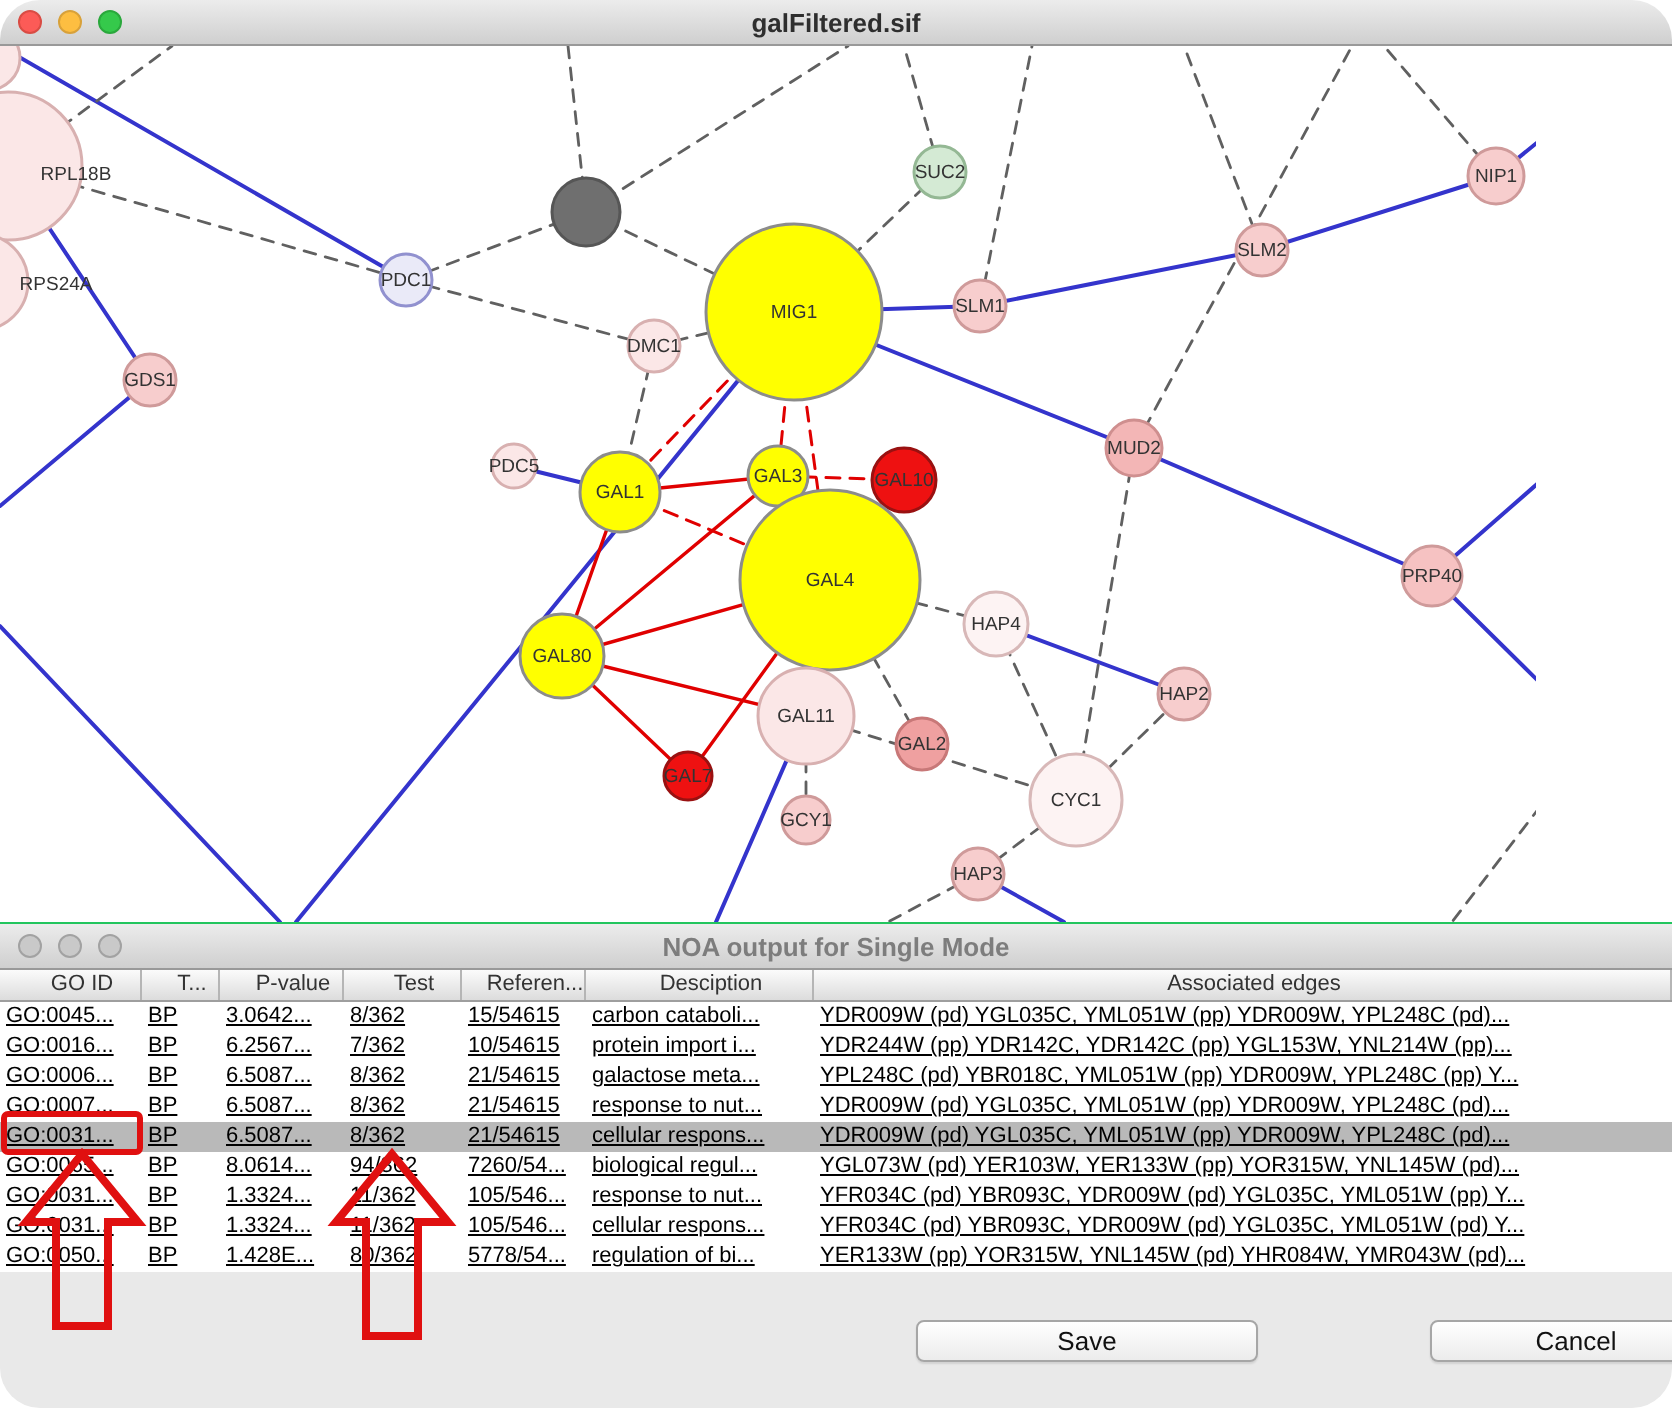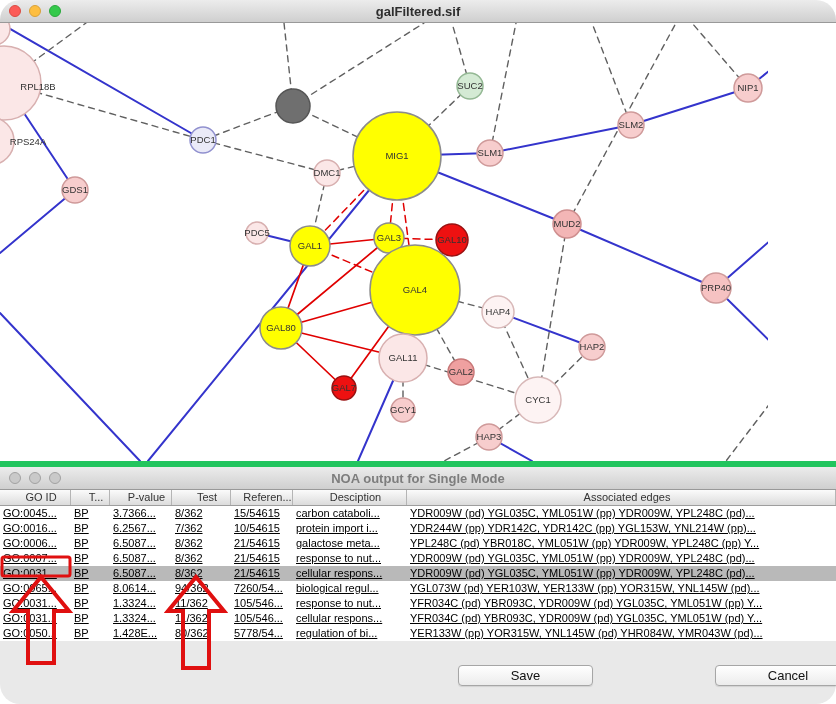--- a/index.html
+++ b/index.html
@@ -25,33 +25,33 @@
 
   .edge{fill:none;stroke-linecap:round;}
   .edge-blue{stroke:#3434cc;stroke-width:2;}
   .edge-gray{stroke:#606060;stroke-width:1.4;stroke-dasharray:6 5;}
   .edge-red{stroke:#e00000;stroke-width:1.7;}
   .edge-reddash{stroke:#e00000;stroke-width:1.5;stroke-dasharray:7 5;}
   .node-label{font-family:"Liberation Sans",sans-serif;font-size:9.5px;fill:#333;text-anchor:middle;}
 
   
   .bottom-window{position:absolute;top:461px;left:0;width:836px;height:243px;background:#e9e9e9;
-                 border-top:6px solid #22c55e;box-sizing:border-box;}
+                 border-top:1px solid #22c55e;box-sizing:border-box;}
   .thead,.trow{display:grid;grid-template-columns:71px 39px 62px 59px 62px 114px 1fr;}
   .thead{height:16px;background:linear-gradient(#fbfbfb,#dcdcdc);border-bottom:1px solid #9e9e9e;box-sizing:border-box;}
   .tcell{font-size:11px;line-height:15px;padding-left:3px;white-space:nowrap;overflow:hidden;color:#000;box-sizing:border-box;}
   .tcell.th{text-align:center;padding-left:12px;color:#333;border-right:1px solid #b5b5b5;line-height:15px;}
   .tbody{background:#fff;height:135px;overflow:hidden;}
   .trow{height:15px;background:#fff;text-decoration:underline;}
   .trow.selected{background:#b9b9b9;}
 
   .mac-btn{position:absolute;height:21px;background:linear-gradient(#ffffff,#ececec);
            border:1px solid #a6a6a6;border-radius:4px;font-family:"Liberation Sans",sans-serif;
            font-size:13px;color:#111;text-align:center;box-shadow:0 1px 1px rgba(0,0,0,0.1);padding:0;}
-  .mac-btn.save{left:458px;top:198px;width:135px;}
+  .mac-btn.save{left:458px;top:198px;width:171px;}
   .mac-btn.cancel{left:715px;top:198px;width:146px;}
 
   
   .annotations{position:absolute;top:0;left:0;width:836px;height:704px;pointer-events:none;z-index:10;}
 </style>
 </head>
 <body>
 
 <div class="screen">
 
@@ -195,21 +195,21 @@
         <div class="tcell th">P-value</div>
         <div class="tcell th">Test</div>
         <div class="tcell th">Referen...</div>
         <div class="tcell th">Desciption</div>
         <div class="tcell th">Associated edges</div>
       </div>
     <div class="tbody">
         <div class="trow">
           <div class="tcell">GO:0045...</div>
           <div class="tcell">BP</div>
-          <div class="tcell">3.7366...</div>
+          <div class="tcell">3.0642...</div>
           <div class="tcell">8/362</div>
           <div class="tcell">15/54615</div>
           <div class="tcell">carbon cataboli...</div>
           <div class="tcell">YDR009W (pd) YGL035C, YML051W (pp) YDR009W, YPL248C (pd)...</div>
         </div>
         <div class="trow">
           <div class="tcell">GO:0016...</div>
           <div class="tcell">BP</div>
           <div class="tcell">6.2567...</div>
           <div class="tcell">7/362</div>

